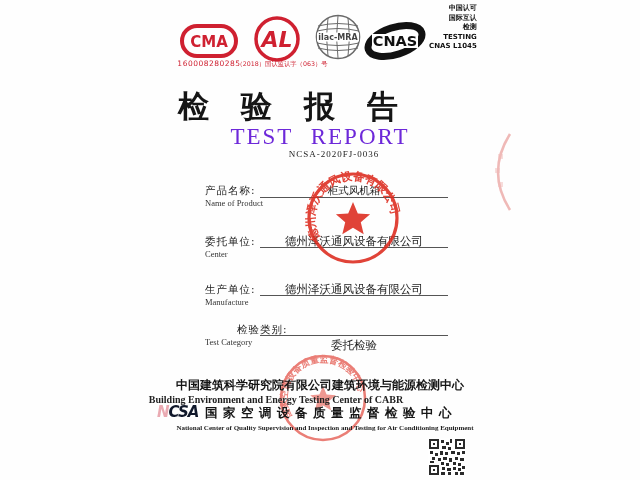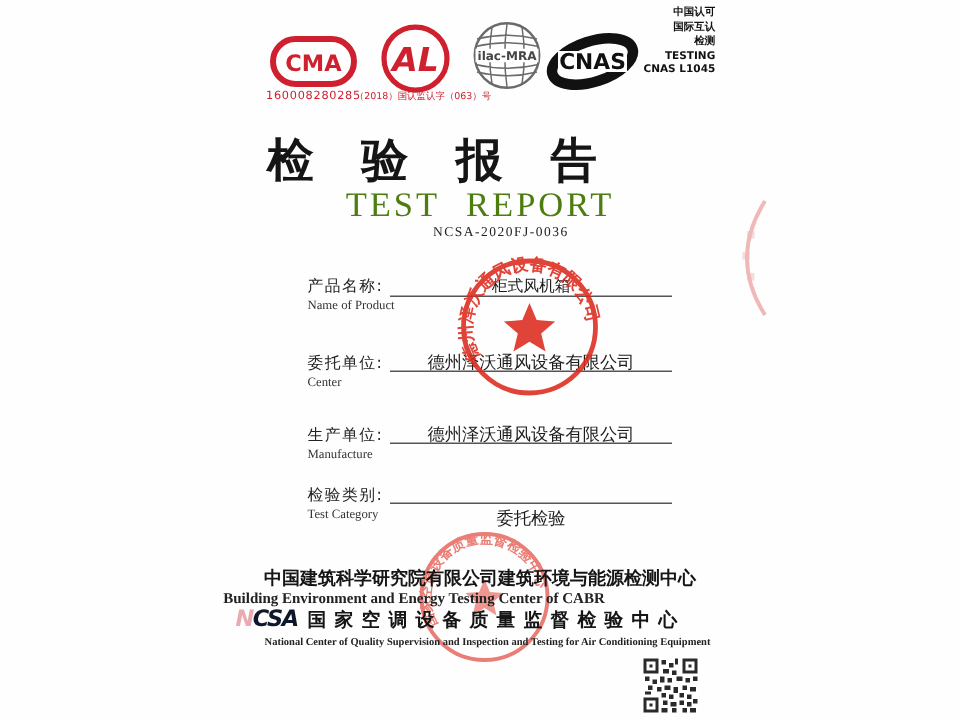--- a/index.html
+++ b/index.html
@@ -7,21 +7,21 @@
           font-family:"DejaVu Sans","Liberation Sans",sans-serif;color:#1c1c1c;}
   .abs{position:absolute;}
   
   .cma-num{left:170px;top:59px;width:78px;text-align:center;font-size:7.5px;color:#cf2030;letter-spacing:.5px;}
   .cal-text{left:236px;top:60px;width:92px;text-align:center;font-size:6.3px;color:#cf2030;}
   .cnas-block{left:429px;top:4px;font-size:7px;font-weight:bold;line-height:9.6px;color:#111;text-align:right;}
   
   .title-zh{left:-16px;top:86px;width:640px;text-align:center;font-size:31px;font-weight:bold;
             letter-spacing:32px;color:#151515;}
   .title-en{left:0;top:124px;width:640px;text-align:center;font-size:23px;
-            font-family:"Liberation Serif","DejaVu Serif",serif;word-spacing:10px;letter-spacing:2px;color:#4d7c0f;}
+            font-family:"Liberation Serif","DejaVu Serif",serif;word-spacing:10px;letter-spacing:2px;color:#6d28d9;}
   .report-no{left:0;top:149px;width:640px;text-align:center;font-size:9px;
              font-family:"Liberation Serif","DejaVu Serif",serif;letter-spacing:1px;color:#222;margin-left:14px;}
   
   .f-label{left:205px;width:110px;font-size:10.5px;letter-spacing:1px;color:#222;}
   .f-sub{left:205px;width:130px;font-size:8.5px;font-family:"Liberation Serif","DejaVu Serif",serif;color:#333;}
   .f-line{left:260px;width:188px;height:0;border-bottom:1px solid #555;}
   .f-value{left:260px;width:188px;text-align:center;font-size:11.5px;color:#1c1c1c;}
   .v-small{font-size:10.5px;}
   
   .org-zh{left:0;top:377px;width:640px;text-align:center;font-size:12px;font-weight:bold;color:#151515;}
@@ -86,21 +86,21 @@
   <div class="abs f-label" style="top:235px;">委托单位:</div>
   <div class="abs f-sub" style="top:249px;">Center</div>
   <div class="abs f-line" style="top:247px;"></div>
 
   <div class="abs f-value" style="top:282px;">德州泽沃通风设备有限公司</div>
   <div class="abs f-sub" style="top:297px;">Manufacture</div>
   <div class="abs f-label" style="top:283px;">生产单位:</div>
   <div class="abs f-line" style="top:295px;"></div>
 
   <div class="abs f-value" style="top:338px;">委托检验</div>
-  <div class="abs f-label" style="top:323px;">检验类别:</div>
+  <div class="abs f-label" style="top:323px;margin-left:32px;">检验类别:</div>
   <div class="abs f-sub" style="top:337px;">Test Category</div>
   <div class="abs f-line" style="top:335px;"></div>
 
   <svg class="abs" style="left:305px;top:170px;opacity:.88;" width="96" height="96" viewBox="0 0 96 96">
     <circle cx="48" cy="48" r="44" fill="none" stroke="#dd2a1d" stroke-width="3.2"></circle>
     <path id="sealArc" d="M 16,70 A 38.5 38.5 0 1 1 80,70" fill="none"></path>
     <text font-size="11.5" font-weight="bold" fill="#dd2a1d">
       <textPath href="#sealArc" startOffset="2">德州泽沃通风设备有限公司</textPath>
     </text>
     <polygon fill="#dd2a1d" points="48,32 52.8,43.4 65.1,44.3 55.8,52.3 58.7,64.3 48,57.8 37.3,64.3 40.2,52.3 30.9,44.3 43.2,43.4"></polygon>

